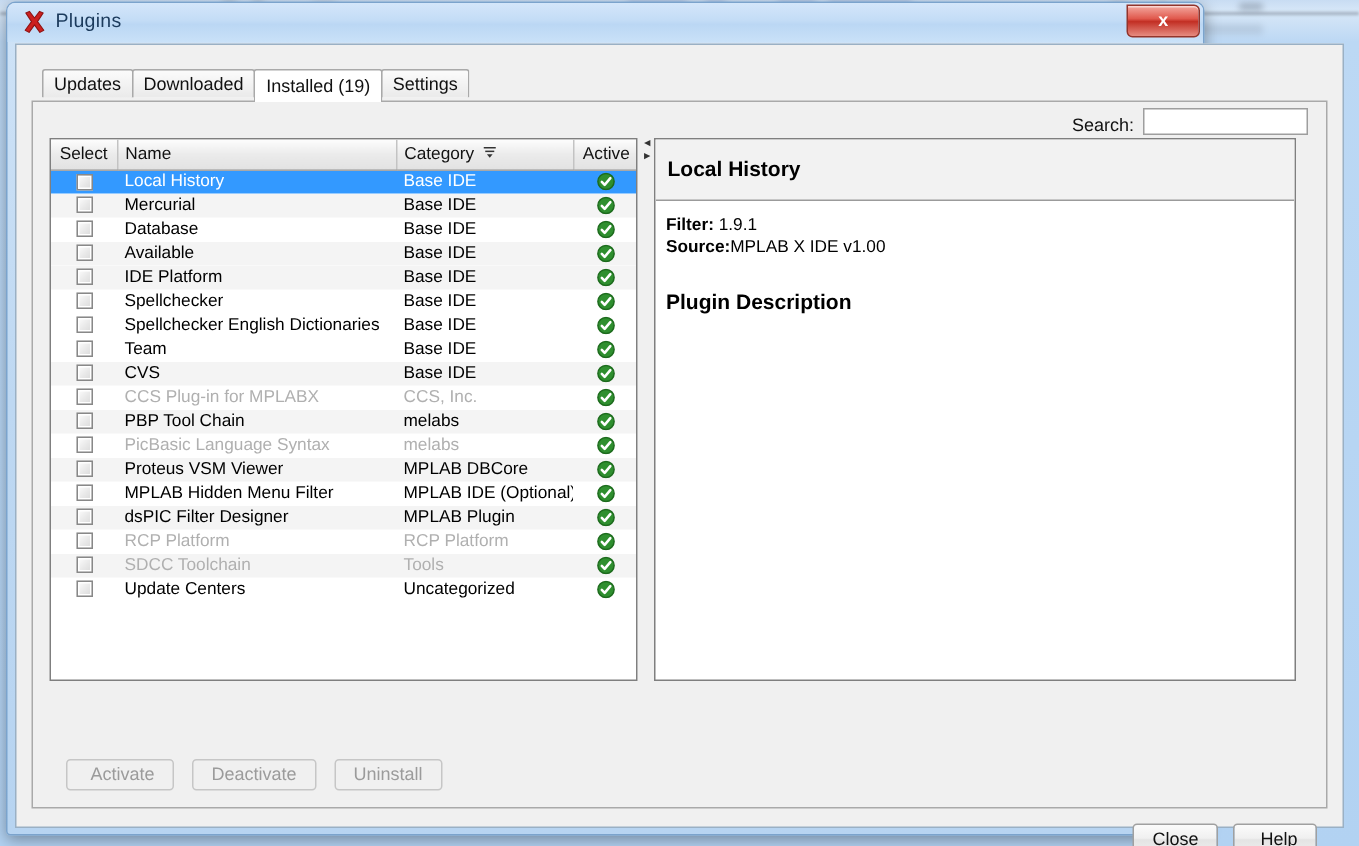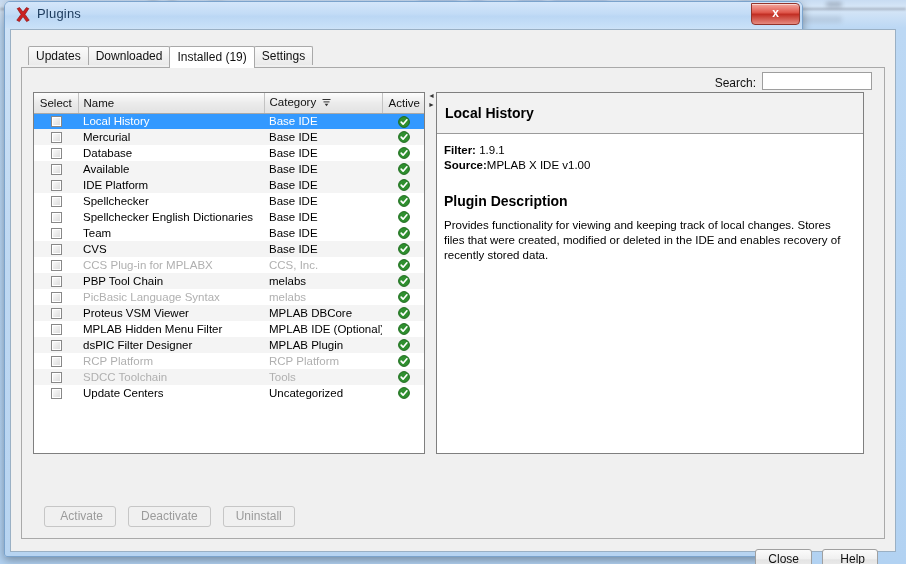--- a/index.html
+++ b/index.html
@@ -591,21 +591,20 @@
         </div>
         <div class="detail-body">
           <div>
             <span class="lbl">Filter:</span>
             <span>1.9.1</span>
           </div>
           <div>
             <span class="lbl">Source:</span><span>MPLAB X IDE v1.00</span>
           </div>
           <h3>Plugin Description</h3>
-          <p>Provides functionality for viewing and keeping track of local changes. Stores files that were created, modified or deleted in the IDE and enables recovery of recently stored data.</p>
         </div>
       </div>
 
       <div class="actions">
         <div class="btn disabled">Activate</div>
         <div class="btn disabled">Deactivate</div>
         <div class="btn disabled">Uninstall</div>
       </div>
 
       <div class="footer">

